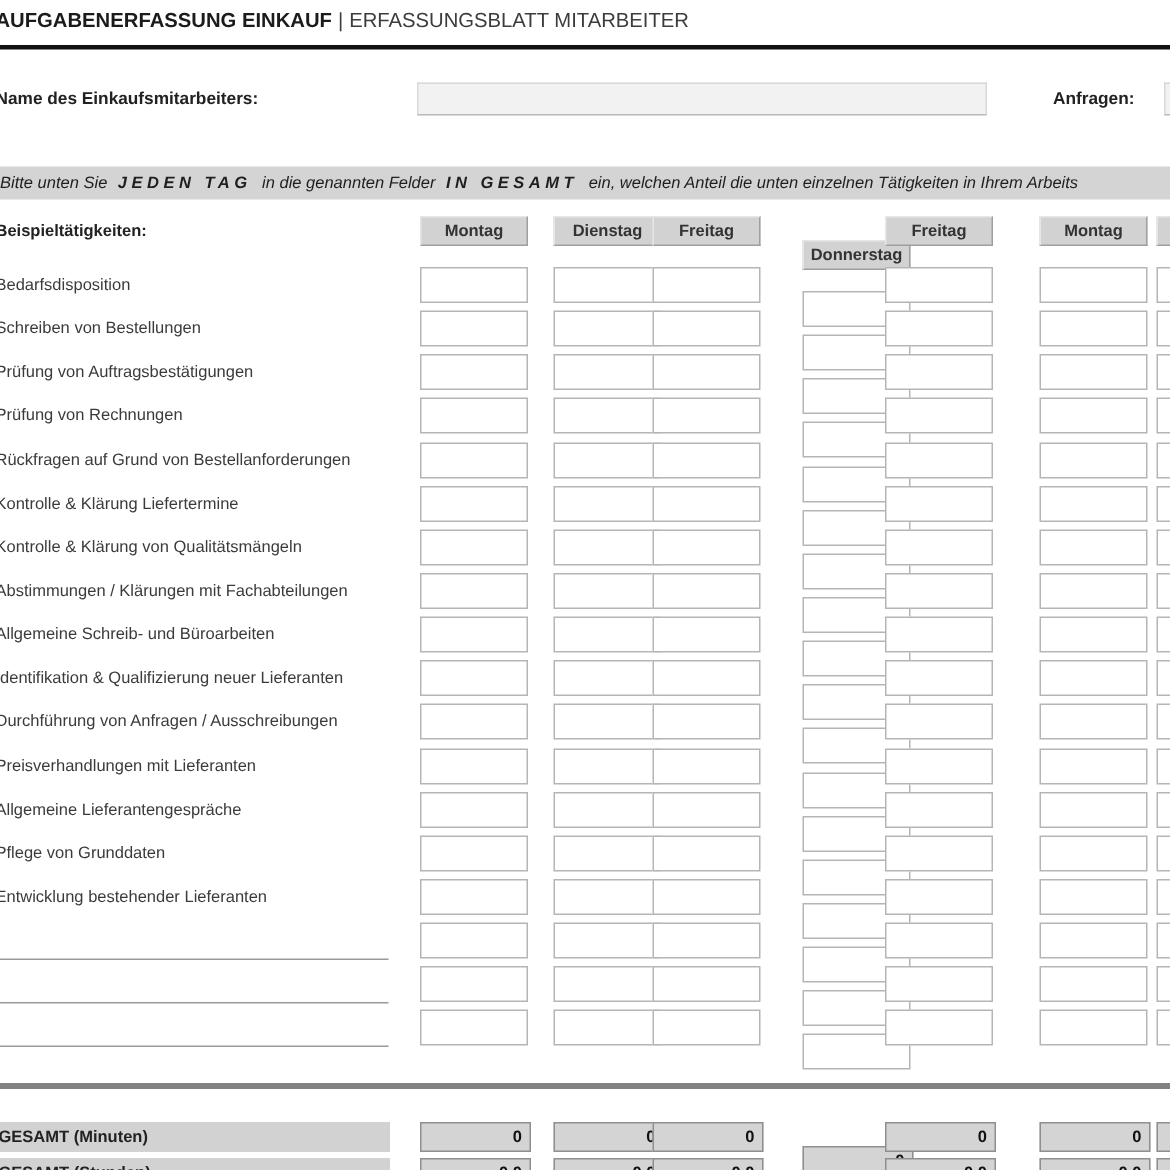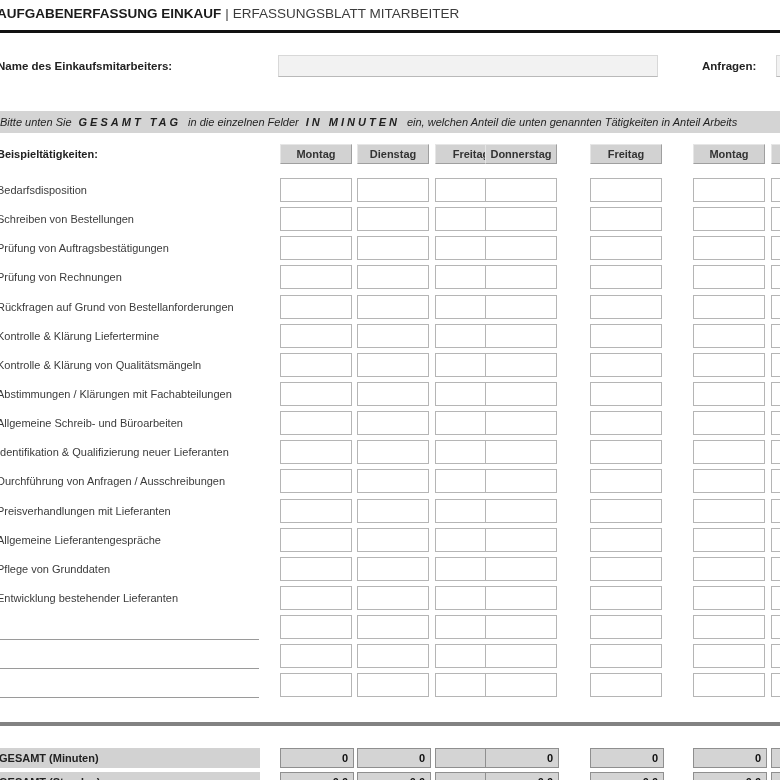--- a/index.html
+++ b/index.html
@@ -33,21 +33,21 @@
 
   
   .instr-bar{
     position:absolute;top:111px;left:0;width:790px;height:22px;
     background:#d4d4d4;font-size:11px;font-style:italic;color:#1f1f1f;
     line-height:22px;white-space:nowrap;overflow:hidden;padding-left:3px;box-sizing:border-box;
   }
   .instr-emph{font-weight:bold;letter-spacing:3px;padding:0 7px;}
 
   
-  .c0{left:283px;} .c1{left:360px;} .c2{left:438px;} .c3{left:488px;} .c4{left:593px;}
+  .c0{left:283px;} .c1{left:372px;} .c2{left:438px;} .c3{left:538px;margin-top:16px;} .c4{left:593px;}
   .c5{left:696px;} .c6{left:774px;}
 
   
   .day-header-row{position:absolute;top:144px;left:0;width:790px;height:20px;}
   .col-title{position:absolute;top:0;font-size:11px;font-weight:bold;color:#222;line-height:20px;}
   .day-cell{
     position:absolute;top:0;width:72px;height:20px;
     background:#d2d2d2;border-top:1px solid #e6e6e6;border-left:1px solid #e6e6e6;
     border-right:1px solid #9f9f9f;border-bottom:1px solid #9f9f9f;
     box-sizing:border-box;text-align:center;line-height:18px;
@@ -94,21 +94,21 @@
   <div class="title-row">
     <span class="title-main">AUFGABENERFASSUNG EINKAUF</span><span class="title-sep">|</span><span class="title-sub">ERFASSUNGSBLATT MITARBEITER</span>
   </div>
   <div class="hr-black"></div>
 
   <div class="name-label">Name des Einkaufsmitarbeiters:</div>
   <input class="name-input" type="text" value="" style="">
   <div class="funktion-label">Anfragen:</div>
   <input class="funktion-input" type="text" value="" style="">
 
-  <div class="instr-bar"><span>Bitte unten Sie</span><span class="instr-emph">GESAMT TAG</span><span>in die einzelnen Felder</span><span class="instr-emph">IN MINUTEN</span><span>ein, welchen Anteil die unten genannten Tätigkeiten in Anteil Arbeits</span></div>
+  <div class="instr-bar"><span>Bitte unten Sie</span><span class="instr-emph">JEDEN TAG</span><span>in die genannten Felder</span><span class="instr-emph">IN GESAMT</span><span>ein, welchen Anteil die unten einzelnen Tätigkeiten in Ihrem Arbeits</span></div>
 
   <div class="day-header-row">
     <span class="col-title" style="left:0;">Beispieltätigkeiten:</span>
 
   <div class="day-cell c0">Montag</div>
       <div class="day-cell c1">Dienstag</div>
       <div class="day-cell c2">Freitag</div>
       <div class="day-cell c3">Donnerstag</div>
       <div class="day-cell c4">Freitag</div>
       <div class="day-cell c5">Montag</div>

